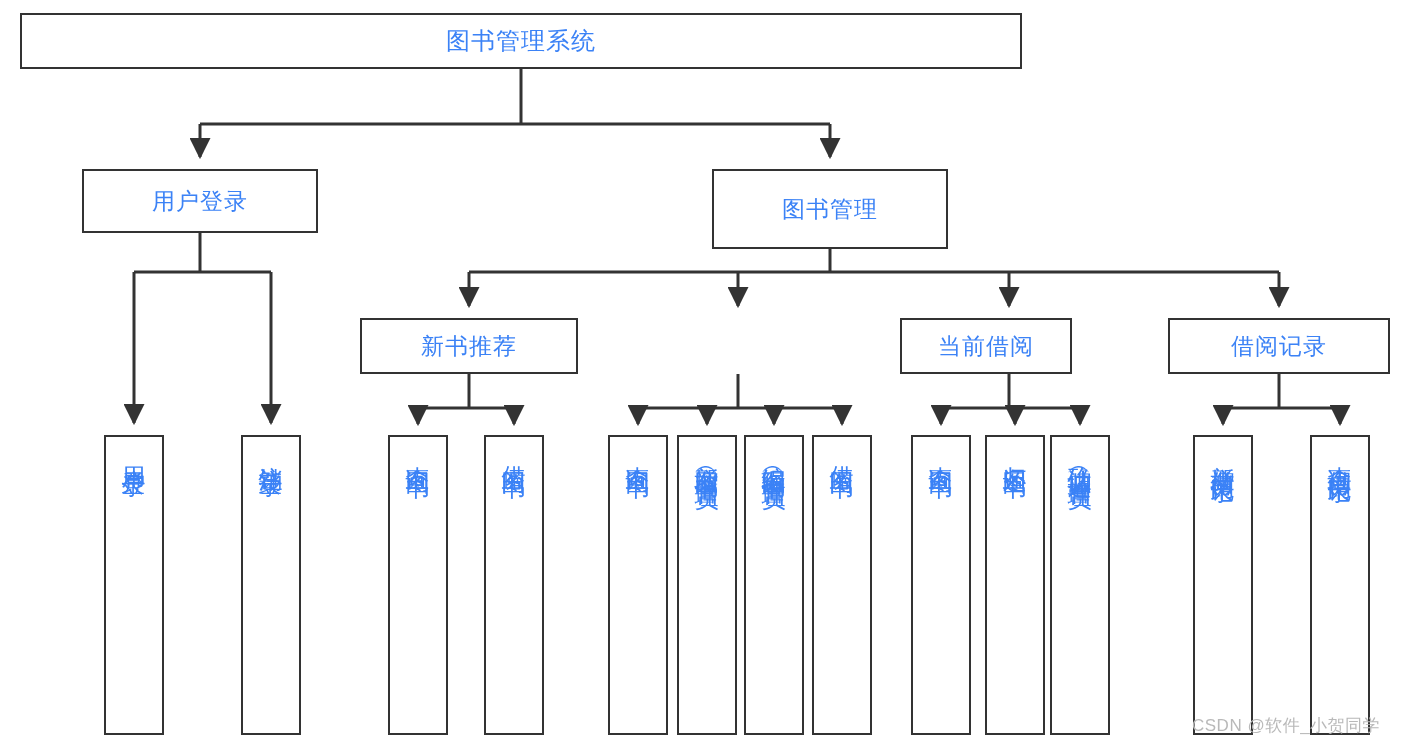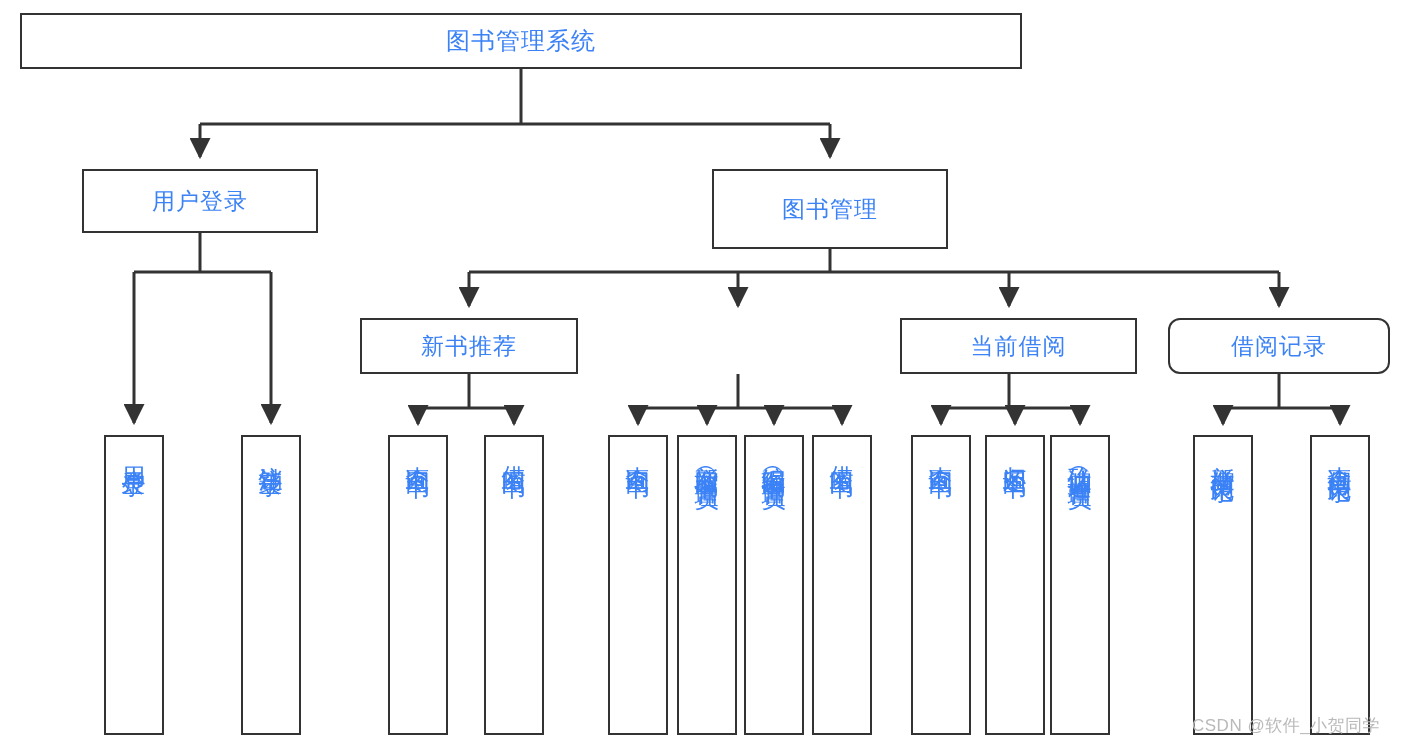--- a/index.html
+++ b/index.html
@@ -134,24 +134,24 @@
   <div class="node horizontal" style="left: 82px; top: 169px; width: 236px; height: 64px;">
     <span class="lbl">用户登录</span>
   </div>
   <div class="node horizontal" style="left: 712px; top: 169px; width: 236px; height: 80px;">
     <span class="lbl">图书管理</span>
   </div>
 
   <div class="node horizontal" style="left: 360px; top: 318px; width: 218px; height: 56px;">
     <span class="lbl">新书推荐</span>
   </div>
-  <div class="node horizontal" style="left: 900px; top: 318px; width: 237px; height: 56px;">
+  <div class="node horizontal" style="left: 900px; top: 318px; width: 172px; height: 56px;">
     <span class="lbl">当前借阅</span>
   </div>
-  <div class="node horizontal" style="left: 1168px; top: 318px; width: 222px; height: 56px; border-radius: 12px;">
+  <div class="node horizontal" style="left: 1168px; top: 318px; width: 222px; height: 56px;">
     <span class="lbl">借阅记录</span>
   </div>
 
   <div class="node vertical leaf-tall" style="left: 104px; top: 435px; width: 60px; height: 300px;">
     <span class="lbl">用户登录</span>
   </div>
   <div class="node vertical leaf-tall" style="left: 241px; top: 435px; width: 60px; height: 300px;">
     <span class="lbl">注销登录</span>
   </div>
   <div class="node vertical leaf-tall" style="left: 388px; top: 435px; width: 60px; height: 300px;">

